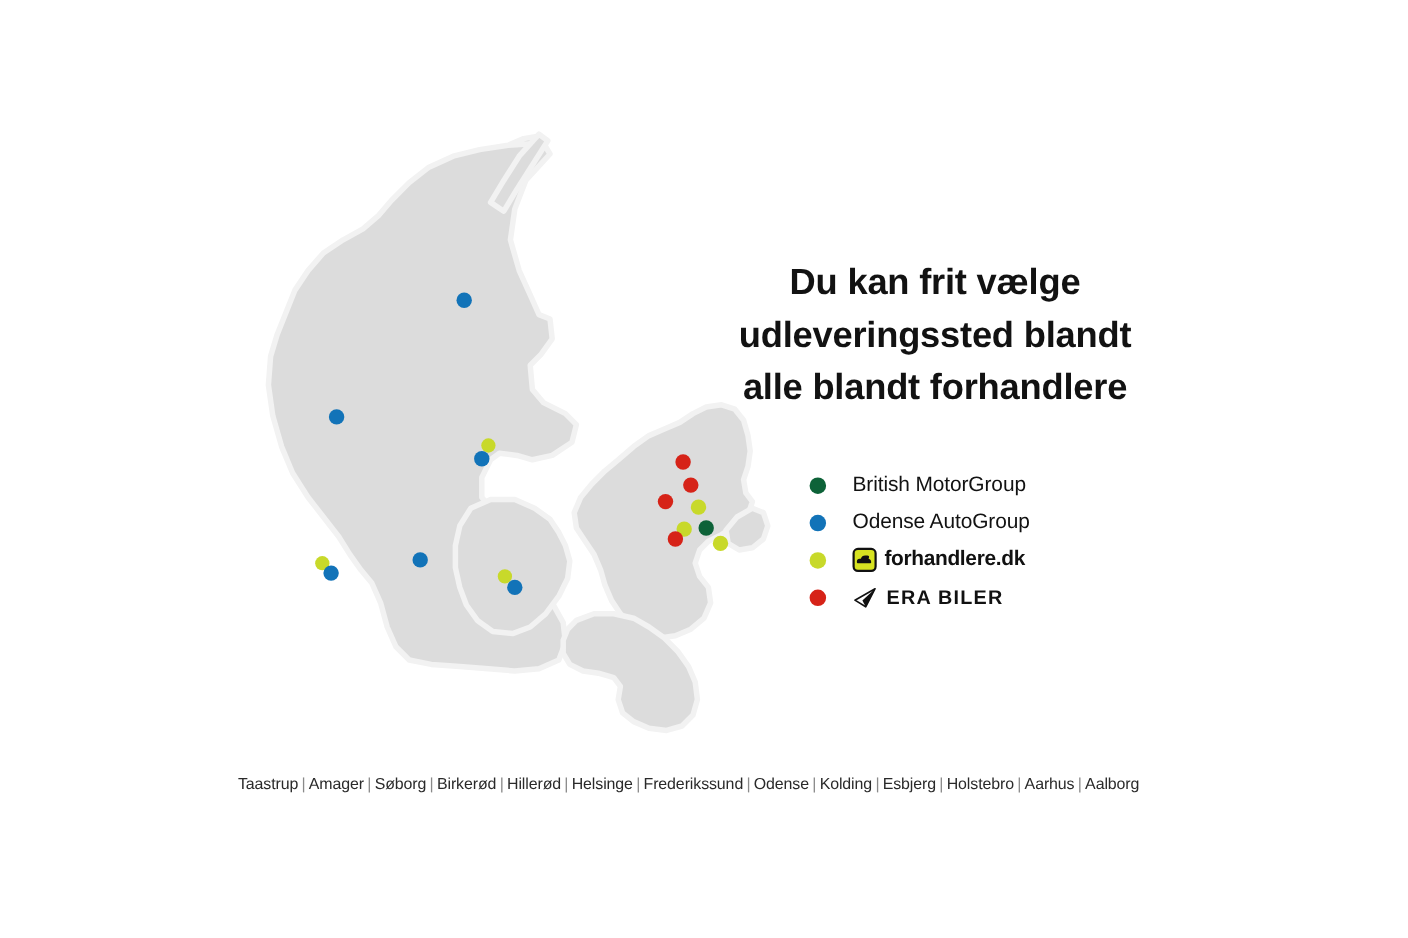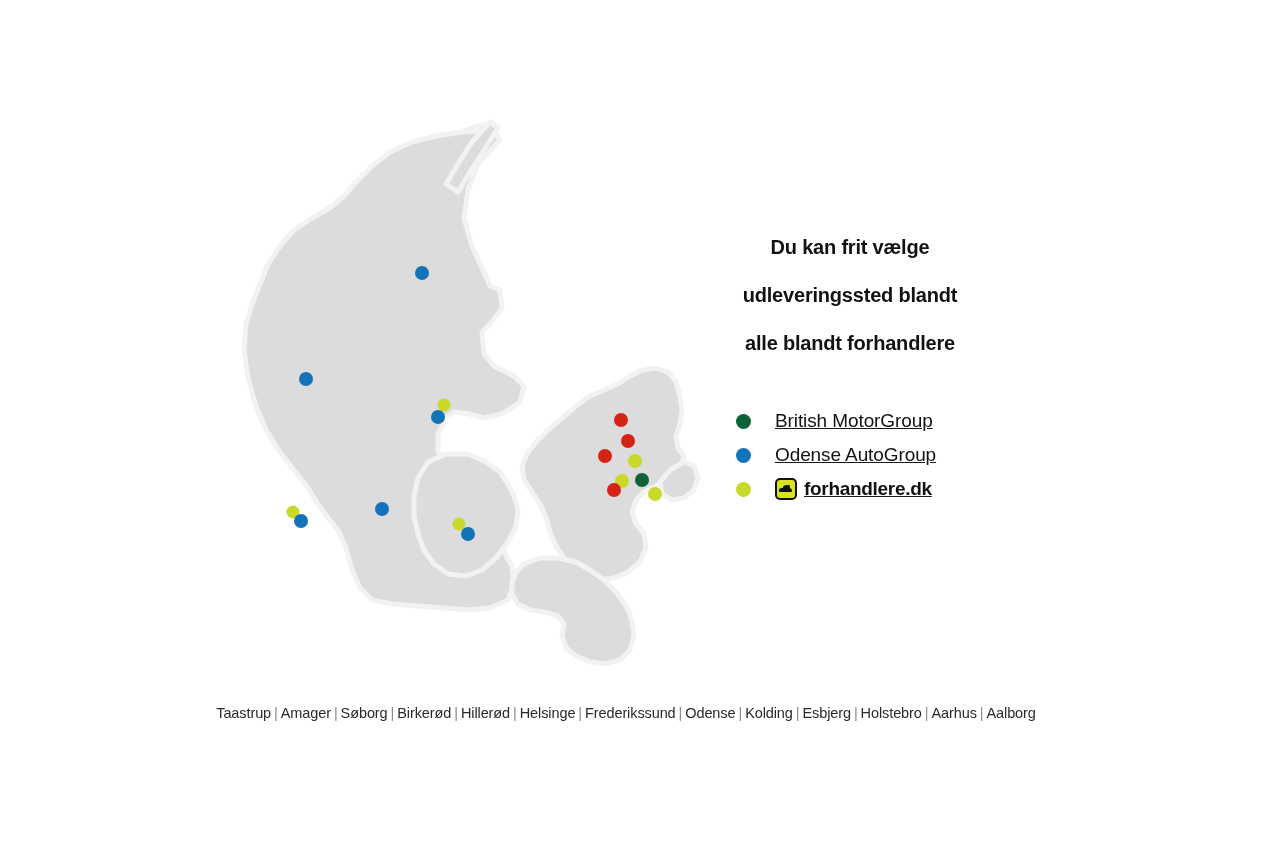--- a/index.html
+++ b/index.html
@@ -47,35 +47,34 @@
     transform: translate(-50%, -50%);
   }
 
   
   .headline {
     position: absolute;
     left: 620px;
     top: 210px;
     width: 460px;
     text-align: center;
-    font-size: 20px;
+    font-size: 33px;
     line-height: 48px;
     font-weight: bold;
     letter-spacing: -0.2px;
     color: #121212;
   }
   .headline .ln { display: block; white-space: nowrap; }
 
   
   .legend {
     position: absolute;
     left: 736px;
-    top: 404px;
+    top: 424px;
     width: 330px;
-    text-decoration: underline;
   }
   .legend-row {
     display: flex;
     align-items: center;
     height: 34px;
   }
   .legend-swatch {
     width: 15px;
     height: 15px;
     border-radius: 50%;
@@ -255,18 +254,30 @@
     <div class="legend-row">
       <span class="legend-swatch" style="background: rgb(200, 217, 42);"></span>
       <span class="legend-label">
         <span class="brand-terminalen">
           <span class="term-mark"></span>
           <span class="term-text">forhandlere.dk</span>
         </span>
       </span>
     </div>
 
+    <div class="legend-row">
+      <span class="legend-swatch" style="background: rgb(214, 35, 24);"></span>
+      <span class="legend-label">
+        <span class="brand-era">
+          <svg class="era-mark" viewBox="0 0 23 19">
+            <path d="M 20.5 1.2 L 2.2 11.6 L 12.0 17.6 Z" fill="none" stroke="#111111" stroke-width="1.5" stroke-linejoin="round"></path>
+            <path d="M 20.5 1.2 L 12.0 17.6 L 9.0 12.0 Z" fill="#111111"></path>
+          </svg>
+          <span class="era-text">ERA BILER</span>
+        </span>
+      </span>
+    </div>
 
   </div>
 
   <div class="city-strip"><span class="city">Taastrup</span><span class="sep">|</span><span class="city">Amager</span><span class="sep">|</span><span class="city">Søborg</span><span class="sep">|</span><span class="city">Birkerød</span><span class="sep">|</span><span class="city">Hillerød</span><span class="sep">|</span><span class="city">Helsinge</span><span class="sep">|</span><span class="city">Frederikssund</span><span class="sep">|</span><span class="city">Odense</span><span class="sep">|</span><span class="city">Kolding</span><span class="sep">|</span><span class="city">Esbjerg</span><span class="sep">|</span><span class="city">Holstebro</span><span class="sep">|</span><span class="city">Aarhus</span><span class="sep">|</span><span class="city">Aalborg</span></div>
 
 </div>
 
 </body></html>

